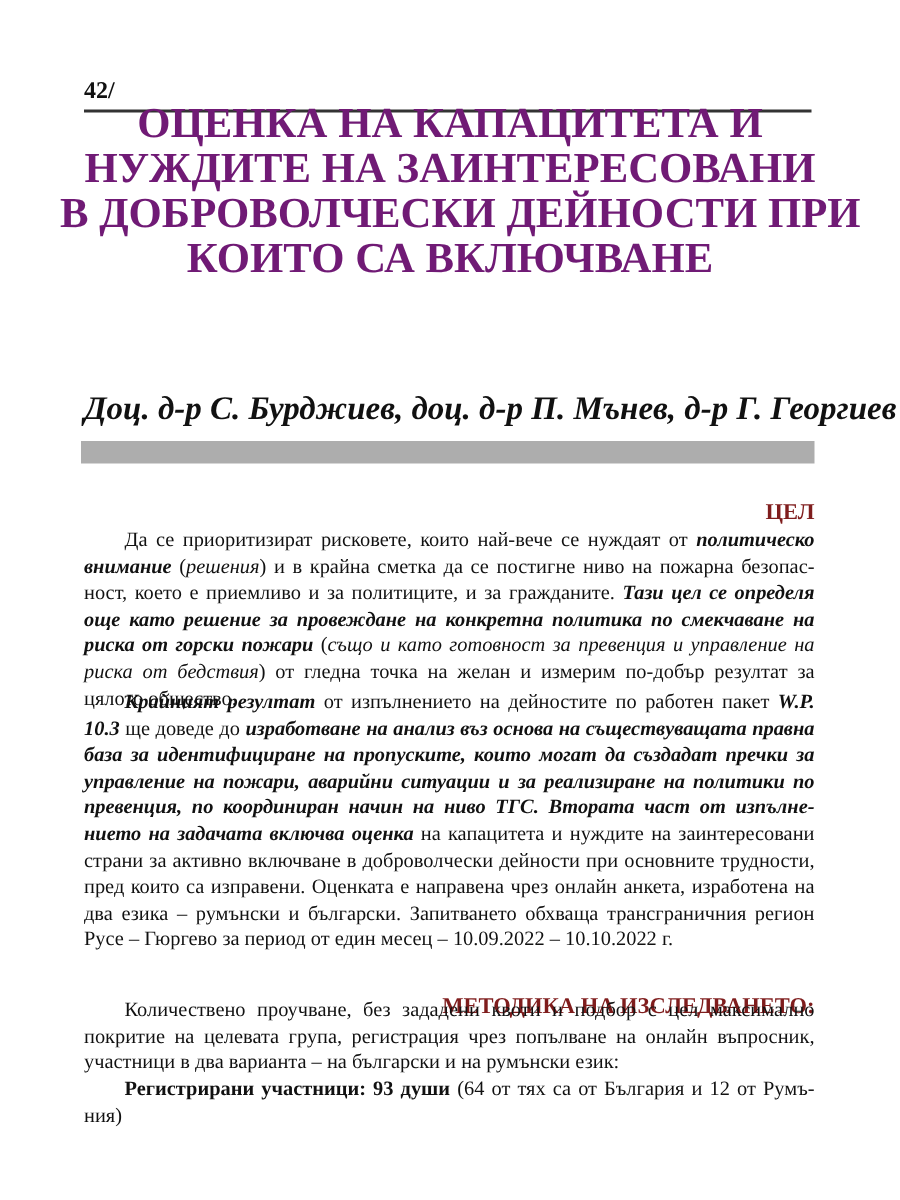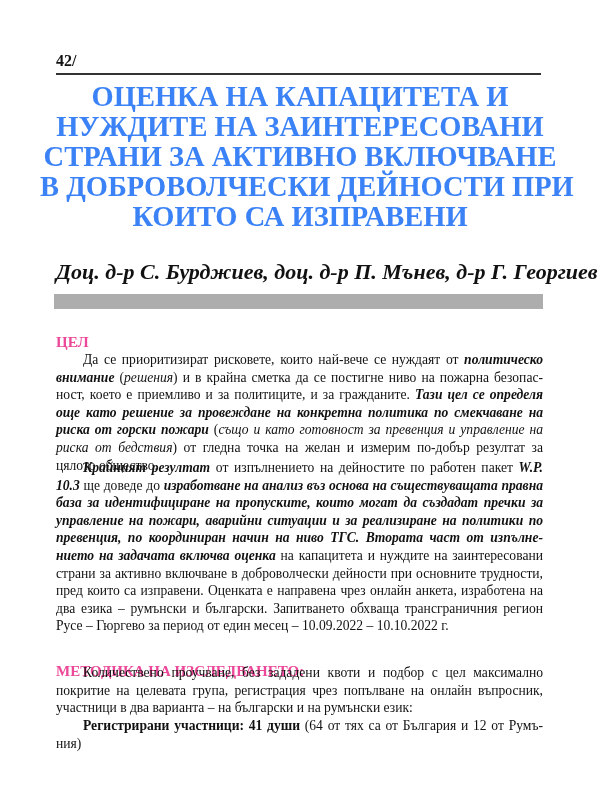--- a/index.html
+++ b/index.html
@@ -28,29 +28,29 @@
       position: absolute;
       left: 56px;
       top: 73px;
       width: 485px;
       height: 2px;
       background: #333333;
     }
     .title {
       position: absolute;
       left: 40px;
-      top: 82px;
+      top: 68px;
       width: 520px;
       margin: 0;
       text-align: center;
       font-size: 28.5px;
       font-weight: bold;
       line-height: 30px;
       letter-spacing: 0px;
-      color: #3b82f6;
+      color: #701a75;
     }
     .title span { display: block; white-space: nowrap; }
     .authors {
       position: absolute;
       left: 56px;
       top: 262px;
       width: 487px;
       margin: 0;
       text-align: center;
       font-size: 22px;
@@ -65,23 +65,23 @@
       top: 294px;
       width: 489px;
       height: 15px;
       background: #adadad;
     }
     .section-heading {
       position: absolute;
       left: 56px;
       width: 487px;
       margin: 0;
-      text-align: left;
+      text-align: right;
       font-weight: bold;
-      color: #ec4899;
+      color: #7f1d1d;
     }
     .h-goal { top: 333px; font-size: 15px; line-height: 18px; }
     .h-method { top: 661px; font-size: 15px; line-height: 20px; }
     .para {
       position: absolute;
       left: 56px;
       width: 487px;
       margin: 0;
       font-size: 13.6px;
       line-height: 17.6px;
@@ -101,34 +101,33 @@
 <body>
 
 <div>
 
   <p class="page-number">42/</p>
   <div class="header-rule"></div>
 
   <h1 class="title">
     <span>ОЦЕНКА НА КАПАЦИТЕТА И</span>
     <span>НУЖДИТЕ НА ЗАИНТЕРЕСОВАНИ</span>
-    <span>СТРАНИ ЗА АКТИВНО ВКЛЮЧВАНЕ</span>
     <span>В ДОБРОВОЛЧЕСКИ ДЕЙНОСТИ ПРИ</span>
-    <span>КОИТО СА ИЗПРАВЕНИ</span>
+    <span>КОИТО СА ВКЛЮЧВАНЕ</span>
   </h1>
 
   <p class="authors">Доц. д-р С. Бурджиев, доц. д-р П. Мънев, д-р Г. Георгиев</p>
 
   <div class="gray-bar"></div>
 
   <h2 class="section-heading h-goal">ЦЕЛ</h2>
 
   <p class="para p1"><span>Да се приоритизират рисковете, които най-вече се нуждаят от </span><span class="bi">политическо внимание</span><span> (</span><span class="it">решения</span><span>) и в крайна сметка да се постигне ниво на пожарна безопас­ност, което е приемливо и за политиците, и за гражданите. </span><span class="bi">Тази цел се определя още като решение за провеждане на конкретна политика по смекчаване на риска от горски пожари</span><span> (</span><span class="it">също и като готовност за превенция и управление на риска от бедствия</span><span>) от гледна точка на желан и измерим по-добър резултат за цялото общество.</span></p>
 
   <p class="para p2"><span class="bi">Крайният резултат</span><span> от изпълнението на дейностите по работен пакет </span><span class="bi">W.P. 10.3</span><span> ще доведе до </span><span class="bi">изработване на анализ въз основа на съществуващата прав­на база за идентифициране на пропуските, които могат да създадат пречки за управление на пожари, аварийни ситуации и за реализиране на политики по превенция, по координиран начин на ниво ТГС. Втората част от изпълне­нието на задачата включва оценка</span><span> на капацитета и нуждите на заинтересовани страни за активно включване в доброволчески дейности при основните трудно­сти, пред които са изправени. Оценката е направена чрез онлайн анкета, израбо­тена на два езика – румънски и български. Запитването обхваща трансграничния регион Русе – Гюргево за период от един месец – 10.09.2022 – 10.10.2022 г.</span></p>
 
   <h2 class="section-heading h-method">МЕТОДИКА НА ИЗСЛЕДВАНЕТО:</h2>
 
   <p class="para p3">Количествено проучване, без зададени квоти и подбор с цел максимално покритие на целевата група, регистрация чрез попълване на онлайн въпросник, участници в два варианта – на български и на румънски език:</p>
 
-  <p class="para p4"><span class="b">Регистрирани участници: 41 души</span><span> (64 от тях са от България и 12 от Румъ­ния)</span></p>
+  <p class="para p4"><span class="b">Регистрирани участници: 93 души</span><span> (64 от тях са от България и 12 от Румъ­ния)</span></p>
 
 </div>
 
 </body></html>

